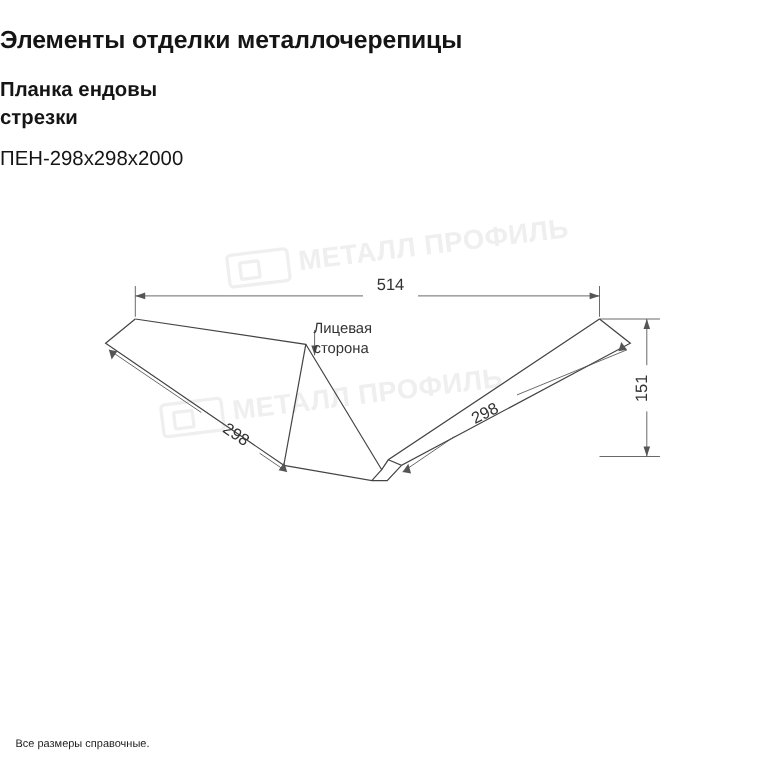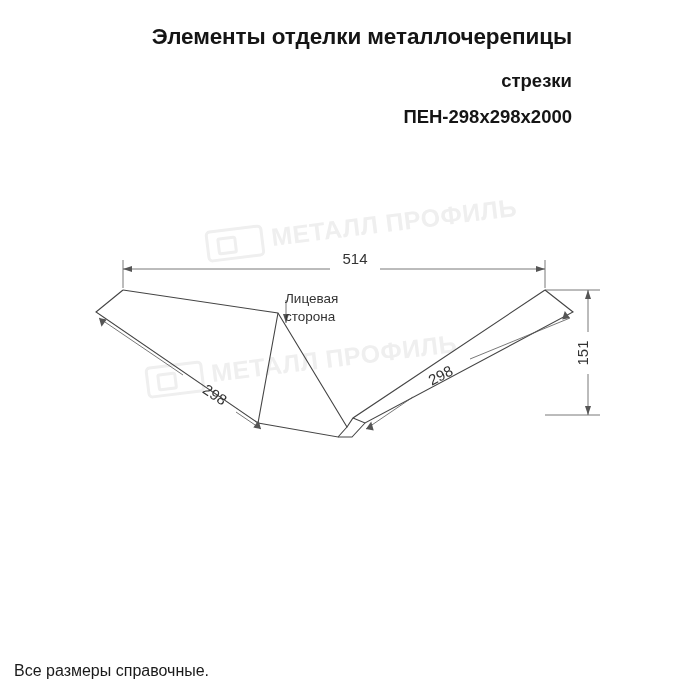--- a/index.html
+++ b/index.html
@@ -18,57 +18,57 @@
   .page {
     position: relative;
     width: 700px;
     height: 700px;
   }
   .title-block {
     position: absolute;
     top: 24px;
     left: 0;
     width: 572px;
-    text-align: right;
+    text-align: left;
   }
   .main-title {
     font-size: 22.5px;
     font-weight: bold;
     letter-spacing: -0.1px;
     color: #151515;
     margin: 0;
   }
   .sub-title {
     font-size: 18.5px;
     font-weight: bold;
     color: #151515;
     margin: 0;
     line-height: 1.42;
   }
   .sub-title-wrap {
     margin-top: 18px;
   }
   .code-title {
     font-size: 18.5px;
-    font-weight: bold;
+    font-weight: normal;
     color: #151515;
     margin-top: 12px;
   }
   .drawing {
     position: absolute;
     top: 190px;
     left: 0;
     width: 607px;
     height: 330px;
   }
   .footnotes {
     position: absolute;
     left: 14px;
     bottom: 16px;
-    font-size: 16px;
+    font-size: 10px;
     color: #1a1a1a;
     line-height: 1.55;
   }
   .footnotes div {
     white-space: nowrap;
   }
   svg {
     display: block;
   }
   .dim-text {
@@ -115,20 +115,21 @@
   .wm2 { top: 348px; left: 145px; transform: rotate(-7deg); }
 </style>
 </head>
 <body>
 
 <div class="page">
 
   <div class="title-block">
     <h1 class="main-title">Элементы отделки металлочерепицы</h1>
     <div class="sub-title-wrap">
+      <div class="sub-title">Планка ендовы</div>
       <div class="sub-title">стрезки</div>
     </div>
     <div class="code-title">ПЕН-298x298x2000</div>
   </div>
 
   <div class="wm wm1">
     <span class="wm-ico"></span><span>МЕТАЛЛ ПРОФИЛЬ</span>
   </div>
   <div class="wm wm2">
     <span class="wm-ico"></span><span>МЕТАЛЛ ПРОФИЛЬ</span>

